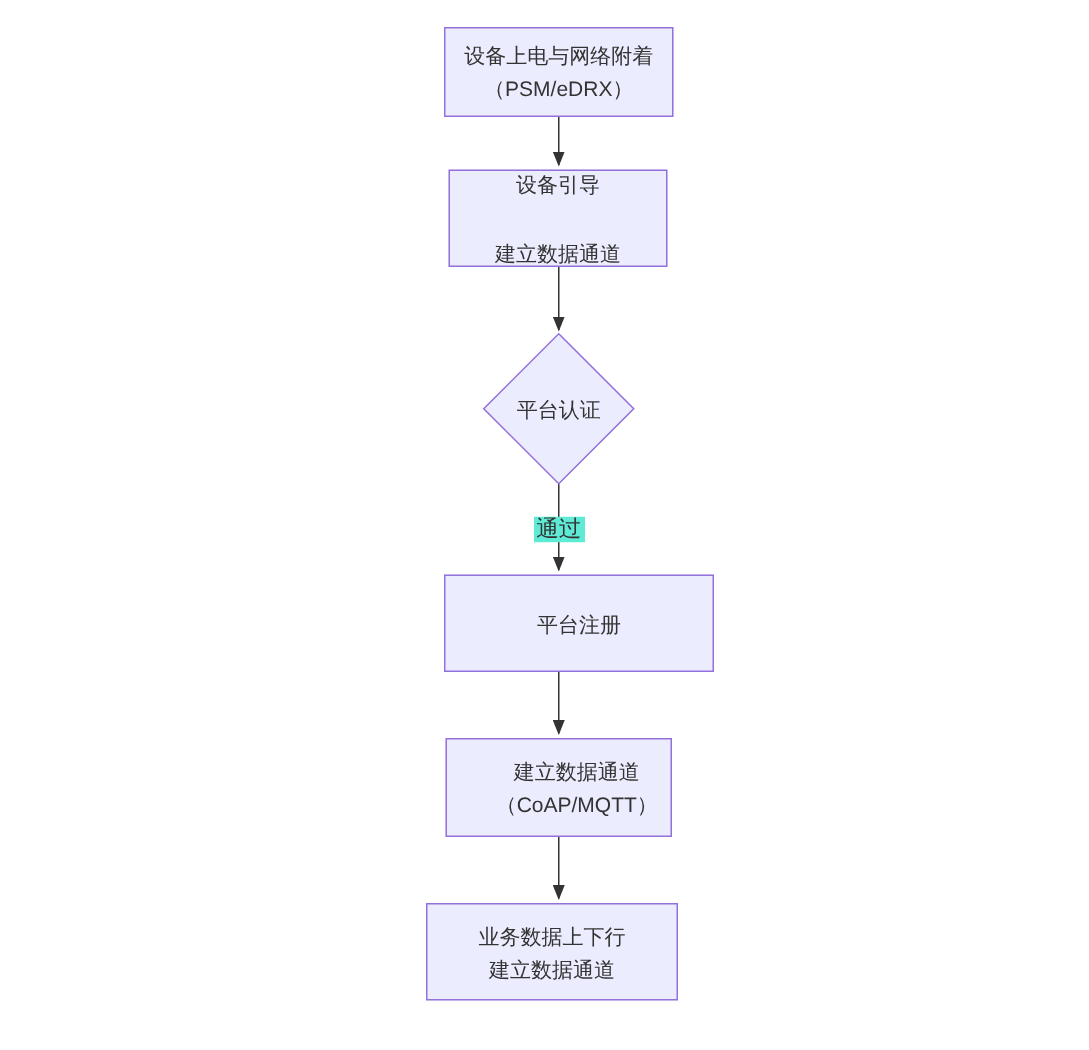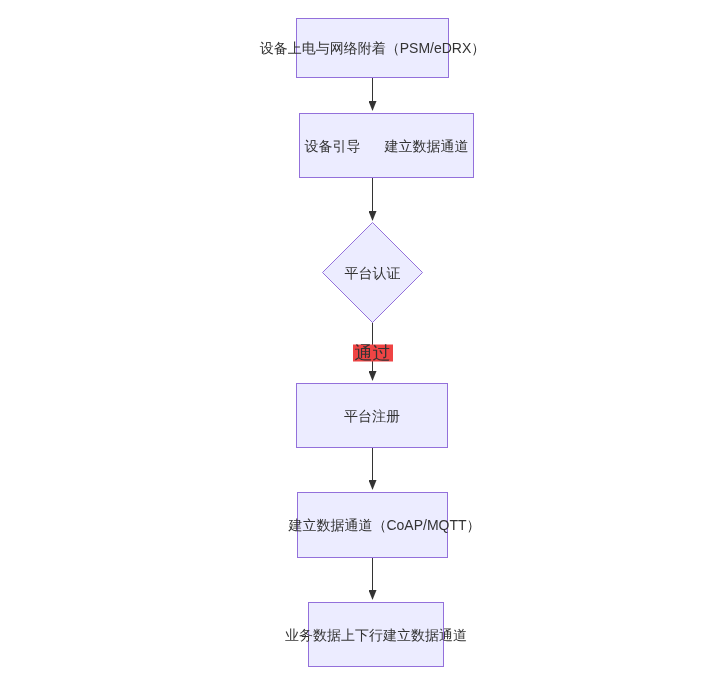--- a/index.html
+++ b/index.html
@@ -22,44 +22,44 @@
     width: 726px;
     height: 700px;
     pointer-events: none;
   }
   .node {
     position: absolute;
     background: #ECECFF;
     border: 1px solid #9370DB;
     box-sizing: border-box;
     display: flex;
-    flex-direction: row;
+    flex-direction: column;
     align-items: center;
     justify-content: center;
     color: #333333;
     font-size: 14px;
     line-height: 22px;
     text-align: left;
     white-space: nowrap;
   }
   .diamond-label {
     position: absolute;
     transform: translate(-50%, -50%);
     color: #333333;
     font-size: 14px;
     line-height: 20px;
     text-align: right;
     white-space: nowrap;
   }
   .edge-label {
     position: absolute;
     transform: translate(-50%, -50%);
-    background: #ef4444;
+    background: #5eead4;
     color: #333333;
-    font-size: 18px;
+    font-size: 15px;
     line-height: 17px;
     padding: 0 2px;
     white-space: nowrap;
   }
 </style>
 </head>
 <body>
 
 <div class="canvas">
 
@@ -81,36 +81,36 @@
     <line x1="372.5" y1="558" x2="372.5" y2="599" stroke="#333333" stroke-width="1" marker-end="url(#arrowhead)"></line>
 
     <polygon points="372.5,222.5 422.5,272.5 372.5,322.5 322.5,272.5" fill="#ECECFF" stroke="#9370DB" stroke-width="1"></polygon>
   </svg>
 
   <div class="node" style="left:296px; top:18px; width:153px; height:60px;">
     <div>设备上电与网络附着</div>
     <div>（PSM/eDRX）</div>
   </div>
 
-  <div class="node" style="left:299px; top:113px; width:175px; height:65px;gap:24px;">
+  <div class="node" style="left:299px; top:113px; width:146px; height:65px;gap:24px;">
     <div>设备引导</div>
     <div>建立数据通道</div>
   </div>
 
   <div class="diamond-label" style="left:372.5px; top:272.5px;">平台认证</div>
 
   <div class="edge-label" style="left:372.5px; top:353px;">通过</div>
 
-  <div class="node" style="left:296px; top:383px; width:152px; height:65px;">
+  <div class="node" style="left:296px; top:383px; width:180px; height:65px;">
     <div>平台注册</div>
   </div>
 
   <div class="node" style="left:297px; top:492px; width:151px; height:66px;padding-left:24px;">
     <div>建立数据通道</div>
     <div>（CoAP/MQTT）</div>
   </div>
 
-  <div class="node" style="left:308px; top:602px; width:136px; height:65px;">
+  <div class="node" style="left:284px; top:602px; width:168px; height:65px;">
     <div>业务数据上下行</div>
     <div>建立数据通道</div>
   </div>
 
 </div>
 
 </body></html>

